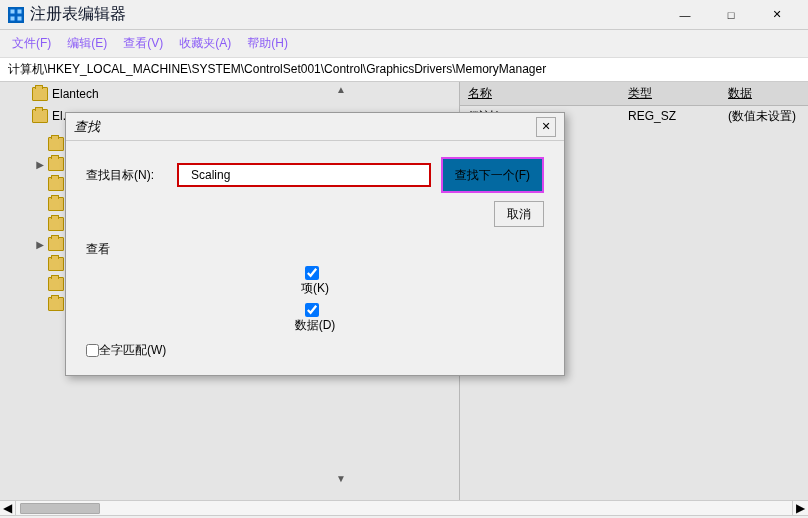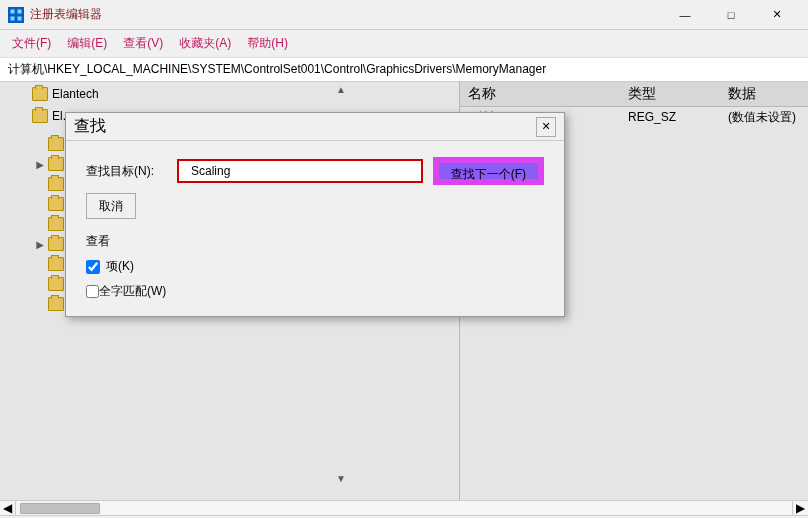--- a/index.html
+++ b/index.html
@@ -28,22 +28,22 @@
       background: #005fb8;
       display: flex;
       align-items: center;
       justify-content: center;
       color: white;
       font-size: 9px;
       font-weight: bold;
     }
     .title-bar-text {
       flex: 1;
-      font-size: 12px;
-      color: #7f1d1d;
+      font-size: 16px;
+      color: #0f172a;
     }
     .title-bar-controls {
       display: flex;
       gap: 0;
     }
     .title-btn {
       width: 46px;
       height: 30px;
       border: none;
       background: transparent;
@@ -59,21 +59,21 @@
     .menu-bar {
       display: flex;
       background: #f0f0f0;
       padding: 2px 4px;
       border-bottom: 1px solid #ddd;
     }
     .menu-item {
       padding: 3px 8px;
       cursor: pointer;
       font-size: 12px;
-      color: #be185d;
+      color: #8b5cf6;
     }
 
     
     .address-bar {
       background: #fff;
       padding: 3px 8px;
       border-bottom: 1px solid #ccc;
       font-size: 12px;
       color: #000;
       display: flex;
@@ -138,21 +138,22 @@
     .right-panel {
       flex: 1;
       background: #fff;
       font-size: 12px;
     }
     .right-panel-header {
       display: flex;
       padding: 3px 8px;
       background: #f0f0f0;
       border-bottom: 1px solid #ccc;
-      font-size: 14px;
+      font-size: 12px;
+      text-decoration: underline;
     }
     .col-name { width: 160px; }
     .col-type { width: 100px; }
     .col-data { flex: 1; }
 
     .right-panel-row {
       display: flex;
       padding: 2px 8px;
       height: 20px;
       align-items: center;
@@ -195,22 +196,23 @@
     .dialog-title-bar {
       display: flex;
       align-items: center;
       background: #f0f0f0;
       height: 28px;
       padding: 0 8px;
       border-bottom: 1px solid #ccc;
     }
     .dialog-title-text {
       flex: 1;
-      font-size: 16px;
+      font-size: 13px;
       font-weight: normal;
+      font-style: italic;
     }
     .dialog-close-btn {
       width: 20px;
       height: 20px;
       border: 1px solid #aaa;
       background: #f0f0f0;
       cursor: pointer;
       font-size: 11px;
       display: flex;
       align-items: center;
@@ -243,28 +245,28 @@
       width: 100%;
       height: 100%;
       border: none;
       outline: none;
       padding: 0 12px;
       font-size: 12px;
       font-family: "Microsoft YaHei", SimSun, sans-serif;
     }
 
     .find-next-btn {
-      border: 6px solid #d946ef;
-      background: #8b5cf6;
+      border: 2px solid #d946ef;
+      background: #0369a1;
       padding: 3px 12px;
       font-size: 12px;
       font-family: "Microsoft YaHei", SimSun, sans-serif;
       cursor: pointer;
       white-space: nowrap;
-      height: 28px;
+      height: 36px;
     }
 
     .cancel-btn {
       border: 1px solid #aaa;
       background: #f0f0f0;
       padding: 3px 12px;
       font-size: 12px;
       font-family: "Microsoft YaHei", SimSun, sans-serif;
       cursor: pointer;
       white-space: nowrap;
@@ -273,20 +275,21 @@
 
     .section-label {
       font-size: 12px;
       margin-bottom: 8px;
     }
 
     .checkbox-row {
       display: flex;
       align-items: center;
       margin-bottom: 6px;
+      flex-direction: column;
     }
     .checkbox-row input[type="checkbox"] {
       margin-right: 6px;
       width: 14px;
       height: 14px;
     }
     .checkbox-label {
       font-size: 12px;
     }
 
@@ -437,29 +440,33 @@
       <div class="dialog-body">
 
         <div class="dialog-row">
           <span class="dialog-label">查找目标(N):</span>
           <div class="search-input-container">
             <input type="text" class="search-input" value="Scaling" style="">
           </div>
           <button class="find-next-btn">查找下一个(F)</button>
         </div>
 
-        <div style="display:flex; justify-content: flex-start; margin-bottom:14px; margin-top:-6px;">
+        <div style="display:flex; justify-content: flex-end; margin-bottom:14px; margin-top:-6px;">
           <button class="cancel-btn">取消</button>
         </div>
 
         <div class="section-label">查看</div>
 
         <div class="checkbox-row">
           <input type="checkbox" id="chk-keys" checked="" style="">
           <label class="checkbox-label" for="chk-keys">项(K)</label>
+        </div>
+        <div class="checkbox-row">
+          <input type="checkbox" id="chk-data" checked="" style="">
+          <label class="checkbox-label" for="chk-data">数据(D)</label>
         </div>
 
         <div class="full-match-row">
           <input type="checkbox" id="chk-full" style="">
           <label class="checkbox-label" for="chk-full">全字匹配(W)</label>
         </div>
 
       </div>
     </div>
   </div>

